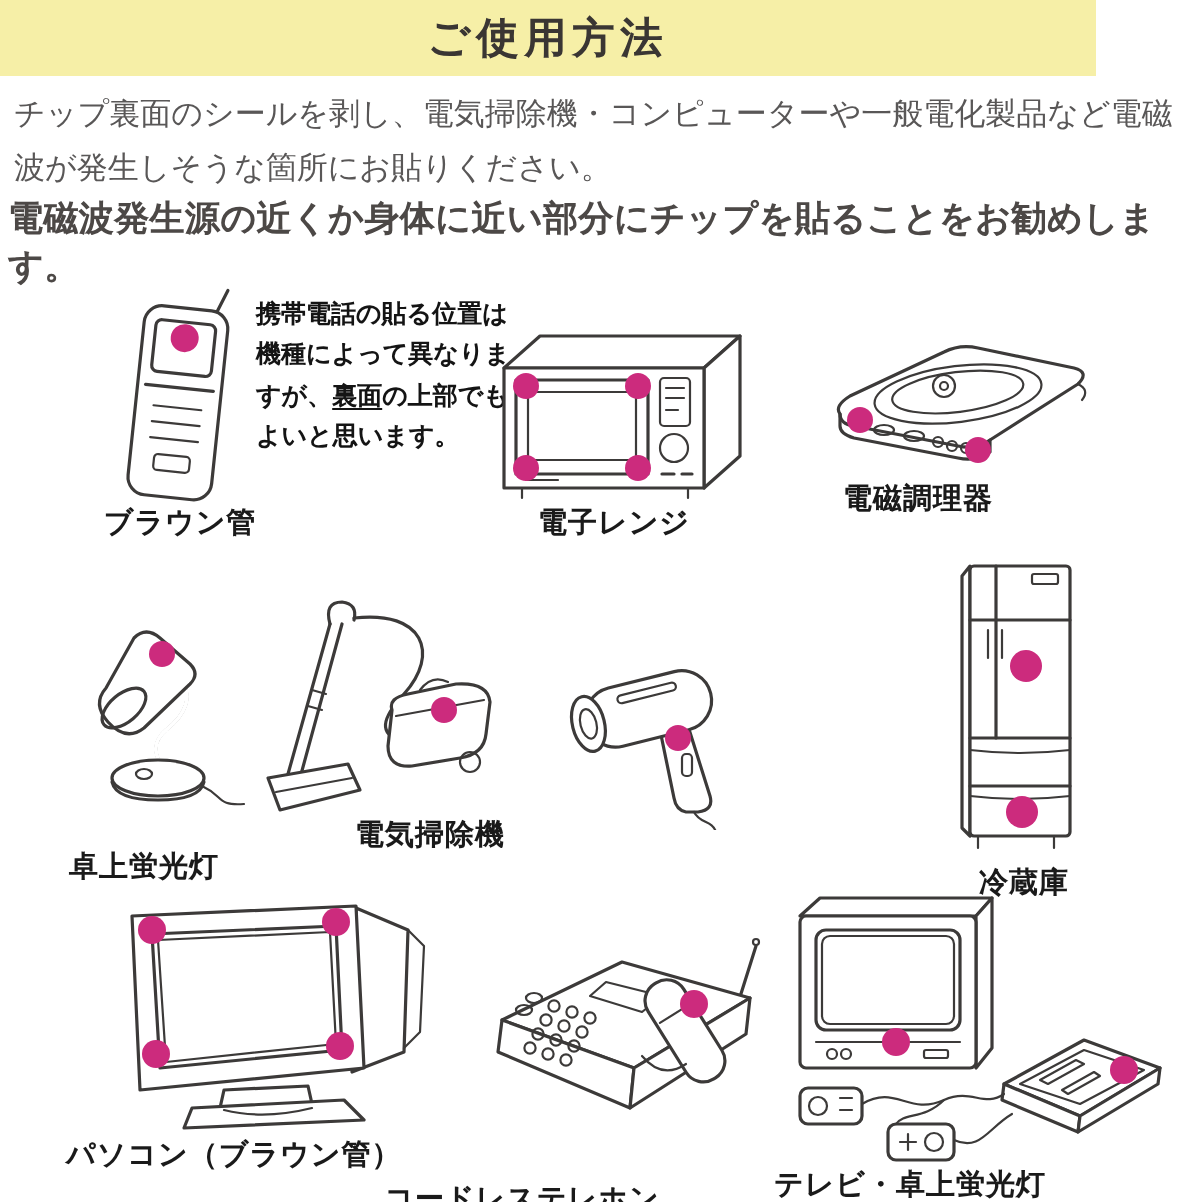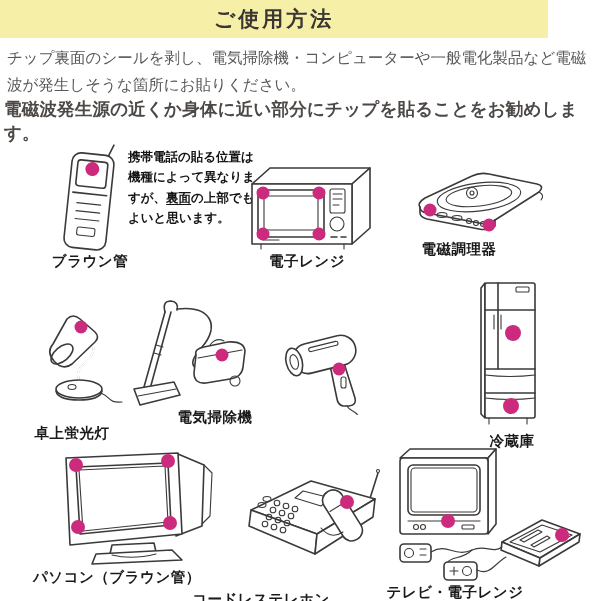--- a/index.html
+++ b/index.html
@@ -241,15 +241,15 @@
       <rect class="ln fw" x="52" y="118" width="33" height="18" rx="4"></rect>
       <circle class="ln thin" cx="75" cy="127" r="4.5"></circle>
       <path class="ln thin" d="M58,127 L66,127 M62,123 L62,131"></path>
       <path class="ln thin" d="M39,108 C56,98 62,114 80,106 C94,100 100,110 110,103"></path>
       <path class="ln thin" d="M85,126 C98,132 102,120 114,113"></path>
       <path class="ln thin" d="M80,106 C70,116 60,112 56,118"></path>
       <circle class="dot" cx="56" cy="77" r="7"></circle>
       <circle class="dot" cx="170" cy="91" r="7"></circle>
     </svg>
   </div>
-  <div class="item-label" style="left:375px;top:583px;width:160px;">テレビ・電子レンジ</div>
+  <div class="item-label" style="left:375px;top:583px;width:160px;">テレビ・卓上蛍光灯</div>
 
 </div>
 
 </body></html>

